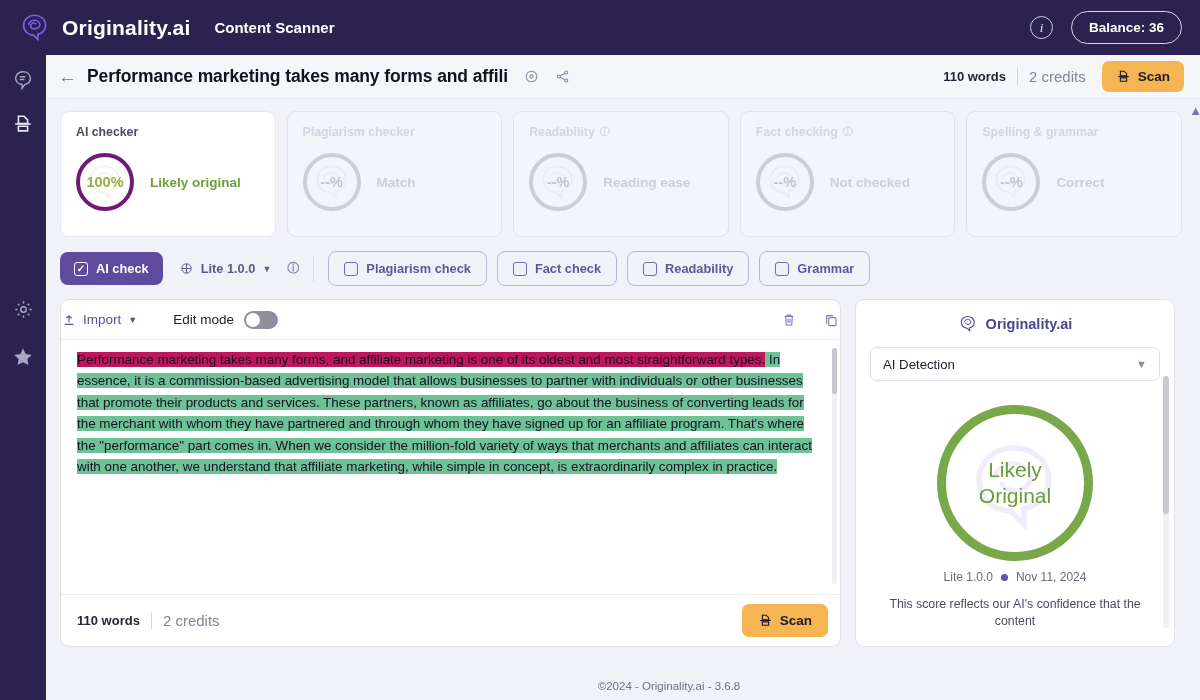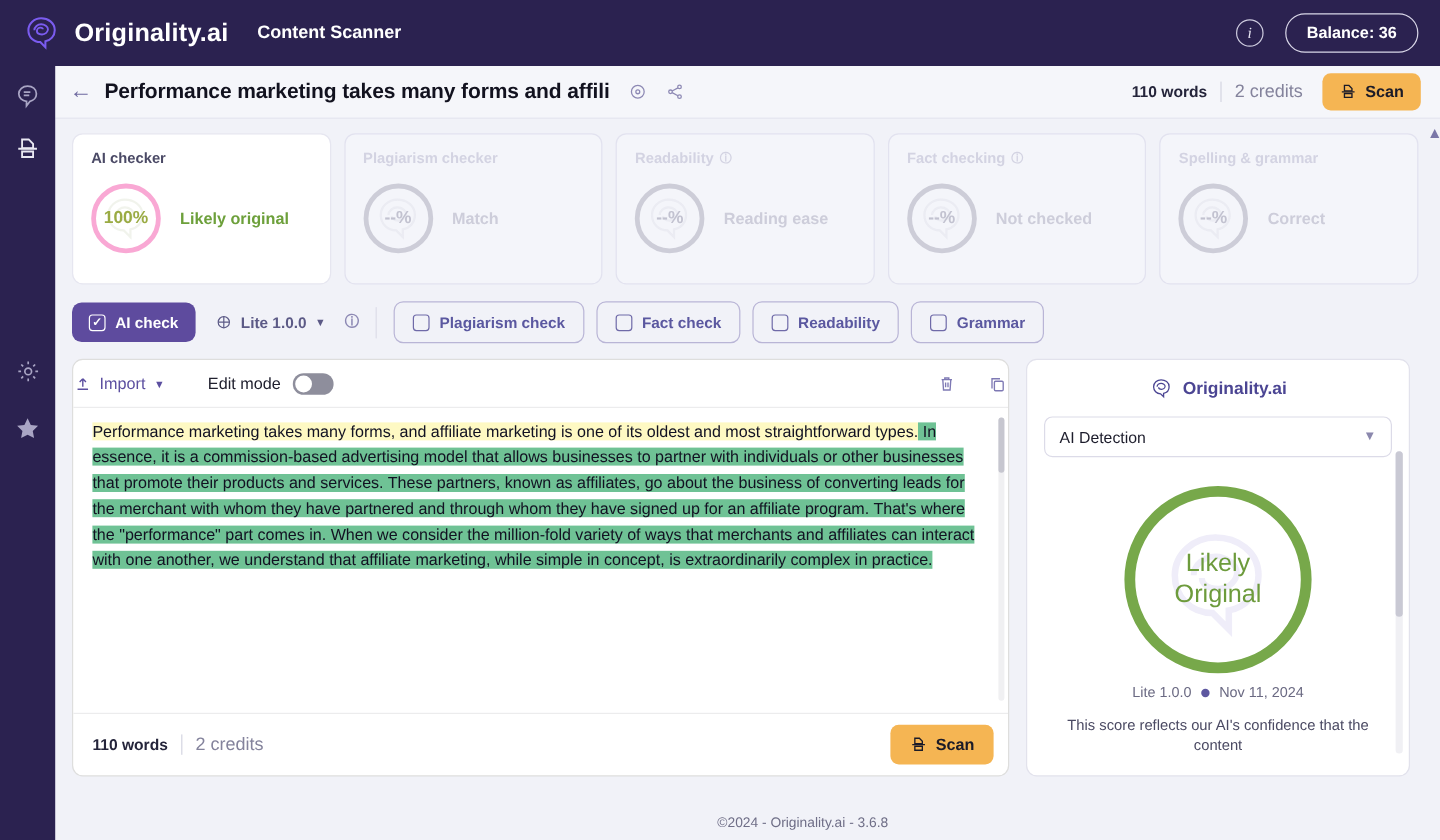--- a/index.html
+++ b/index.html
@@ -87,21 +87,21 @@
   .card {
     flex: 1; height: 126px; border-radius: 9px; background: #ffffff;
     border: 1px solid #e6e6f0; padding: 13px 15px; position: relative;
   }
   .card.muted { background: #f4f5fa; border-color: #e2e2ef; }
   .card-title { font-size: 12.3px; font-weight: bold; color: #4b4a66; display:flex; gap:5px;}
   .card.muted .card-title { color: #d3d3e2; }
   .card-body { display: flex; align-items: center; gap: 16px; margin-top: 14px; }
   .ring {
     width: 58px; height: 58px; border-radius: 50%;
-    border: 4px solid #f9a8d4;
+    border: 4px solid #701a75;
     display: flex; align-items: center; justify-content: center;
     position: relative; overflow: hidden; flex: none;
   }
   .ring.muted { border-color: #cdcdd8; }
   .ring-val { font-size: 14.5px; font-weight: bold; color: #9aab43; position: relative; z-index: 2; }
   .ring.muted .ring-val { color: #c2c2d0; }
   .ring-wm {
     position: absolute; left: 50%; top: 50%; transform: translate(-50%,-48%);
     width: 44px; height: 44px; opacity: .30; z-index: 1;
   }
@@ -169,21 +169,21 @@
   .tool-right { margin-left: auto; display: flex; align-items: center; gap: 26px; }
   .tool-ic { color: #7e79b4; display: flex; }
 
   .editor-body {
     flex: 1; position: relative; overflow: hidden; padding: 9px 14px 0 16px;
   }
   .doctext {
     font-size: 13.4px; line-height: 21.4px; color: #121222;
     width: 742px;
   }
-  .hl-a { background: #fef9c3; }
+  .hl-a { background: #be185d; }
   .hl-b { background: #6fc295; }
   .ed-scroll {
     position: absolute; right: 3px; top: 8px; width: 5px; height: 236px;
     background: #f0f0f2; border-radius: 3px;
   }
   .ed-scroll i { display: block; width: 5px; height: 46px; background: #c6c6cf; border-radius: 3px; }
 
   .editor-foot {
     height: 52px; flex: none; border-top: 1px solid #ececed;
     display: flex; align-items: center; padding: 0 12px 0 16px;

